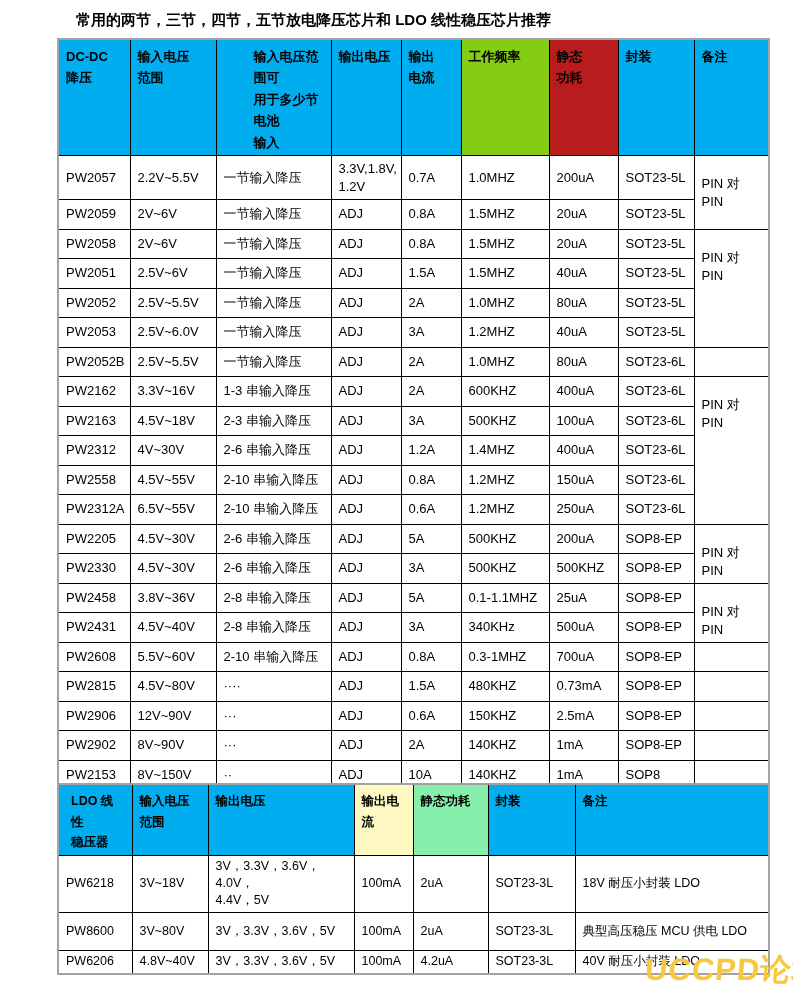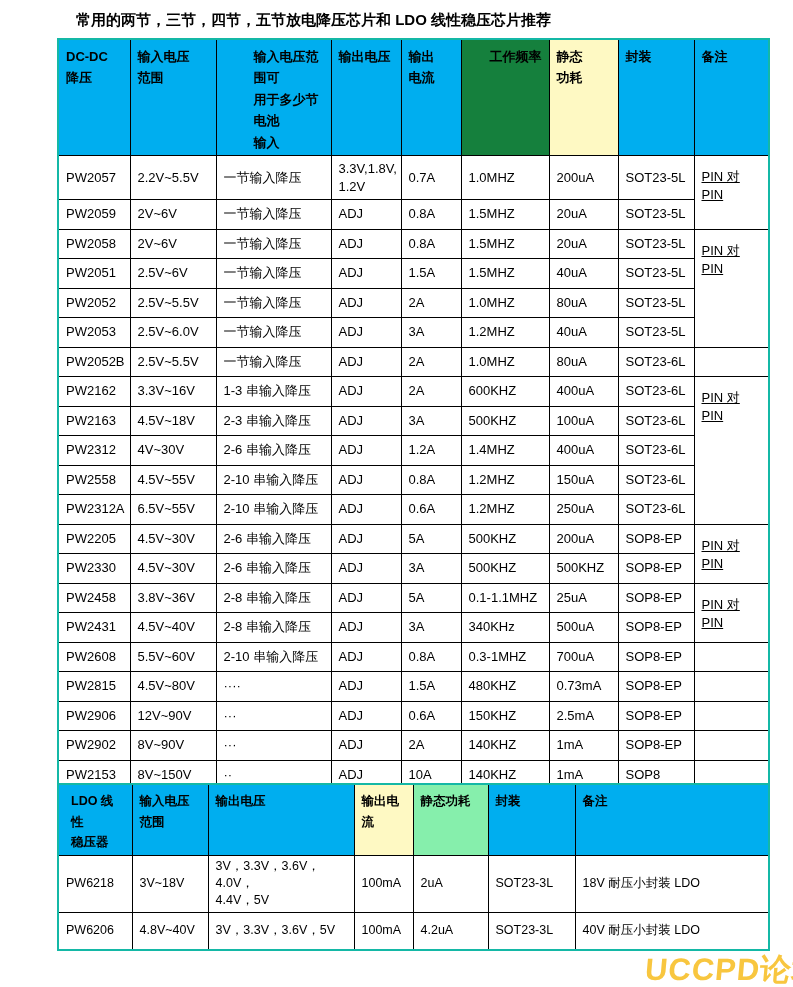--- a/index.html
+++ b/index.html
@@ -13,21 +13,21 @@
     font-family: "Liberation Sans", sans-serif;
   }
   .title {
     position: absolute; left: 76px; top: 11px;
     font-size: 15px; font-weight: bold;
     white-space: nowrap;
   }
   table {
     position: absolute; left: 57px;
     border-collapse: collapse; table-layout: fixed;
-    border: 2px solid #14b8a6;
+    border: 2px solid #a3a3a3;
   }
   .t1 { top: 38px; width: 711px; }
   .t2 { top: 783px; width: 711px; }
   th, td {
     border: 1px solid #000;
     padding: 2px 7px;
     font-size: 13px;
     text-align: left;
     vertical-align: middle;
     white-space: pre-line;
@@ -45,21 +45,21 @@
   .t2 thead tr { height: 42px; }
   .t1 tbody tr { height: 29.5px; margin-left: 16px; }
   .t1 tbody tr:first-child { height: 44px; }
   .t2 tbody tr { height: 26px; }
   .t2 tbody tr:nth-child(1) { height: 27px; }
   .t2 tbody tr:nth-child(2) { height: 38px; }
   .t2 tbody tr:nth-child(3) { height: 24px; }
   .t2 tbody tr:nth-child(4) { height: 40px; }
   .t2 tbody tr:nth-child(5) { height: 25px; }
   .t2 th, .t2 td { font-size: 12.5px; }
-  td.remark { vertical-align: top; padding-top: 12px; text-decoration: underline; }
+  td.remark { vertical-align: top; padding-top: 19px; }
   .watermark {
     position: absolute;
     left: 645px; top: 949px;
     font-size: 31px; font-weight: bold;
     color: #F8C63F;
     transform: skewX(-5deg);
     letter-spacing: 1px;
     z-index: 5;
     white-space: nowrap;
   }
@@ -86,22 +86,22 @@
       <th style="background: rgb(0, 174, 239);">DC-DC
 降压</th>
       <th style="background: rgb(0, 174, 239);">输入电压
 范围</th>
       <th style="background: rgb(0, 174, 239); padding-left: 37px;">输入电压范围可
 用于多少节电池
 输入</th>
       <th style="background: rgb(0, 174, 239);">输出电压</th>
       <th style="background: rgb(0, 174, 239);">输出
 电流</th>
-      <th style="background: #15803d; text-align: right;">工作频率</th>
-      <th style="background: #fef9c3;">静态
+      <th style="background: #84cc16;">工作频率</th>
+      <th style="background: #b91c1c;">静态
 功耗</th>
       <th style="background: rgb(0, 174, 239);">封装</th>
       <th style="background: rgb(0, 174, 239);">备注</th>
     </tr>
   </thead>
   <tbody id="t1-body">
       <tr>
         <td>PW2057</td>
         <td>2.2V~5.5V</td>
         <td>一节输入降压</td>
@@ -355,20 +355,29 @@
         <td>PW6218</td>
         <td>3V~18V</td>
         <td>3V，3.3V，3.6V，4.0V，
 4.4V，5V</td>
         <td>100mA</td>
         <td>2uA</td>
         <td>SOT23-3L</td>
         <td>18V 耐压小封装 LDO</td>
       </tr>
       <tr>
+        <td>PW8600</td>
+        <td>3V~80V</td>
+        <td>3V，3.3V，3.6V，5V</td>
+        <td>100mA</td>
+        <td>2uA</td>
+        <td>SOT23-3L</td>
+        <td>典型高压稳压 MCU 供电 LDO</td>
+      </tr>
+      <tr>
         <td>PW6206</td>
         <td>4.8V~40V</td>
         <td>3V，3.3V，3.6V，5V</td>
         <td>100mA</td>
         <td>4.2uA</td>
         <td>SOT23-3L</td>
         <td>40V 耐压小封装 LDO</td>
       </tr>
     </tbody>
 </table>

